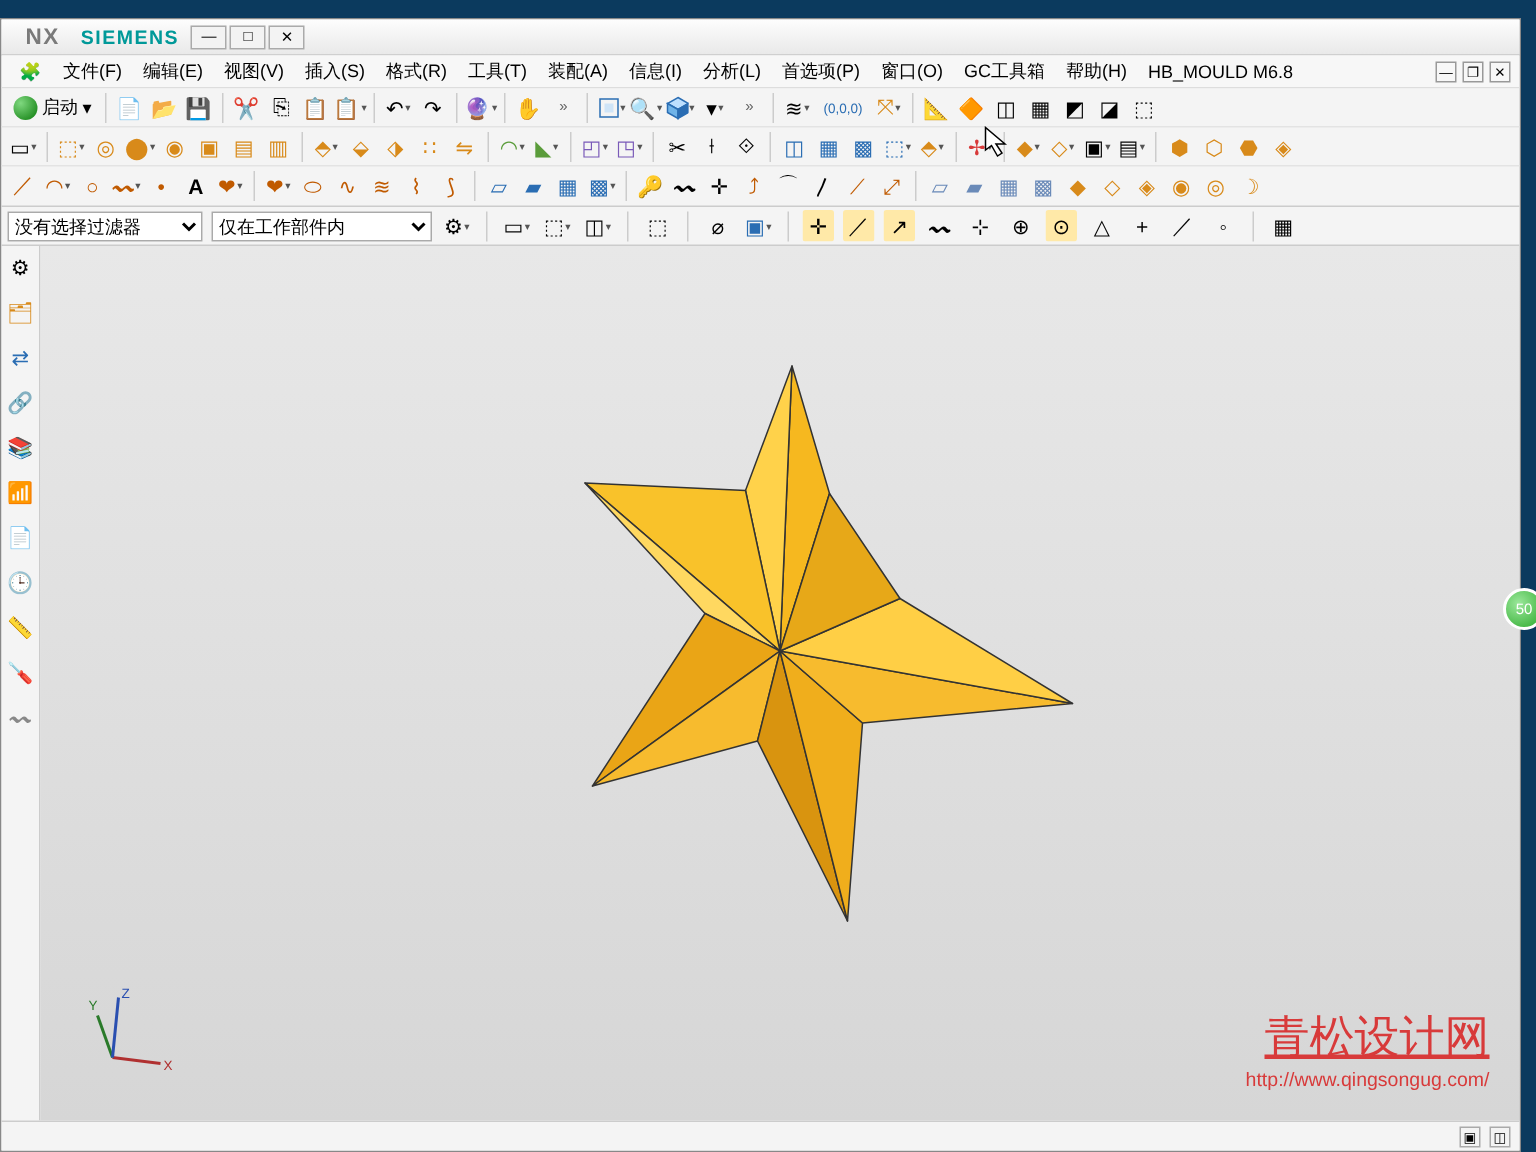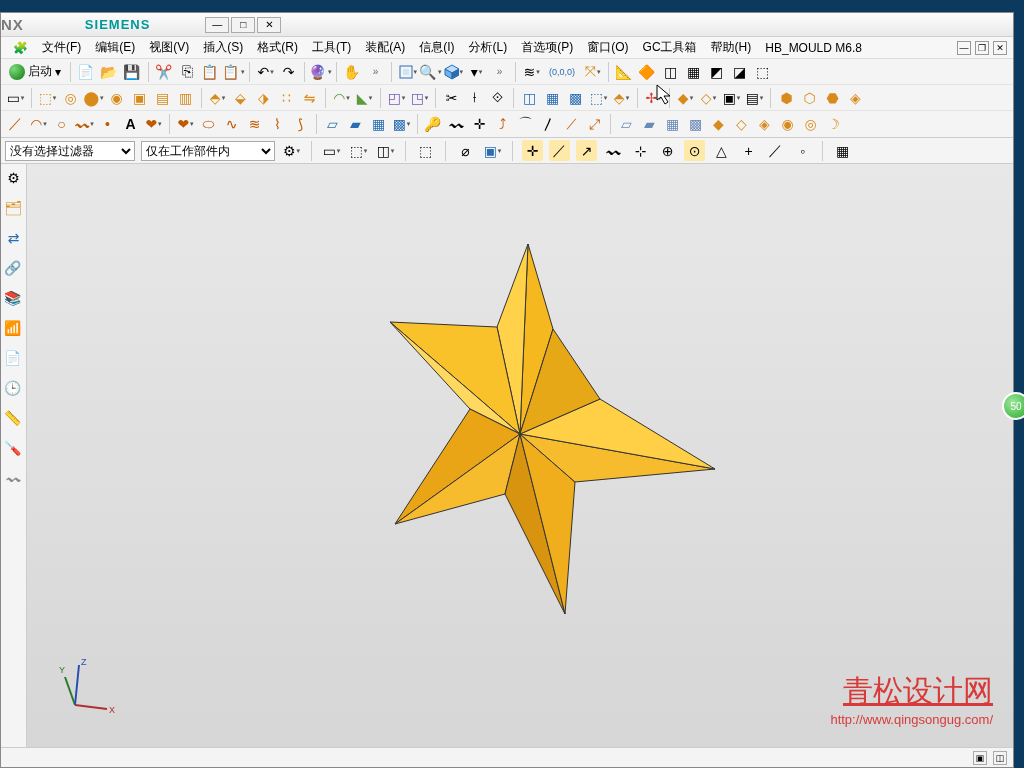--- a/index.html
+++ b/index.html
@@ -1,19 +1,19 @@
 <!DOCTYPE html>
 <html><head>
 <meta charset="utf-8">
 <style>
 * { margin:0; padding:0; box-sizing:border-box; font-family:"Microsoft YaHei","SimSun",Arial,sans-serif; }
 html,body { width:1024px; height:768px; overflow:hidden; background:#0b3a5e; }
 .desktop { width:1024px; height:768px; position:relative; }
 .app { position:absolute; left:0; top:12px; width:1014px; height:756px; background:#fff; border:1px solid #888; display:flex; flex-direction:column; }
-.titlebar { height:24px; display:flex; align-items:center; font-size:12px; background:linear-gradient(#fdfdfd,#e9e9e9); border-bottom:1px solid #cfcfcf; padding:0 0;gap:47px; }
+.titlebar { height:24px; display:flex; align-items:center; font-size:12px; background:linear-gradient(#fdfdfd,#e9e9e9); border-bottom:1px solid #cfcfcf; padding:0 16px; }
 .nx-logo { font-weight:bold; color:#7a7a7a; font-size:15px; letter-spacing:1px; margin-right:6px; }
 .title-text { flex:1; white-space:nowrap; overflow:hidden; text-overflow:ellipsis; color:#333; }
 .siemens { color:#009999; font-weight:bold; font-size:13px; letter-spacing:1px; margin:0 8px; }
 .win-btns { display:flex; gap:2px; }
 .win-btn { width:24px; height:16px; border:1px solid #aaa; background:#f3f3f3; font-size:10px; display:flex; align-items:center; justify-content:center; cursor:pointer; }
 .menubar { height:22px; display:flex; align-items:center; gap:2px; padding:0 6px; font-size:12px; background:#f7f7f7; border-bottom:1px solid #ddd; }
 .menubar .mi { padding:2px 6px; cursor:pointer; }
 .menubar .spacer { flex:1; }
 .mini-btn { width:14px; height:14px; border:1px solid #999; font-size:9px; display:flex; align-items:center; justify-content:center; margin-left:2px; cursor:pointer; }
 .toolbars { background:#f4f4f4; border-bottom:1px solid #ccc; }
@@ -220,21 +220,21 @@
       <div class="tb-btn" style="color:#d88a1a">◇</div>
       <div class="tb-btn" style="color:#d88a1a">◈</div>
       <div class="tb-btn" style="color:#d88a1a">◉</div>
       <div class="tb-btn" style="color:#d88a1a">◎</div>
       <div class="tb-btn" style="color:#d88a1a">☽</div>
     </div>
   </div>
 
   <div class="sel-row">
     <select style="width:130px"><option>没有选择过滤器</option></select>
-    <select style="width:134px"><option>仅在工作部件内</option></select>
+    <select style="width:147px"><option>仅在工作部件内</option></select>
     <div class="tb-btn dd">⚙</div>
     <div class="tb-sep"></div>
     <div class="tb-btn dd">▭</div>
     <div class="tb-btn dd">⬚</div>
     <div class="tb-btn dd">◫</div>
     <div class="tb-sep"></div>
     <div class="tb-btn">⬚</div>
     <div class="tb-sep"></div>
     <div class="tb-btn">⌀</div>
     <div class="tb-btn dd" style="color:#2a6db3">▣</div>

